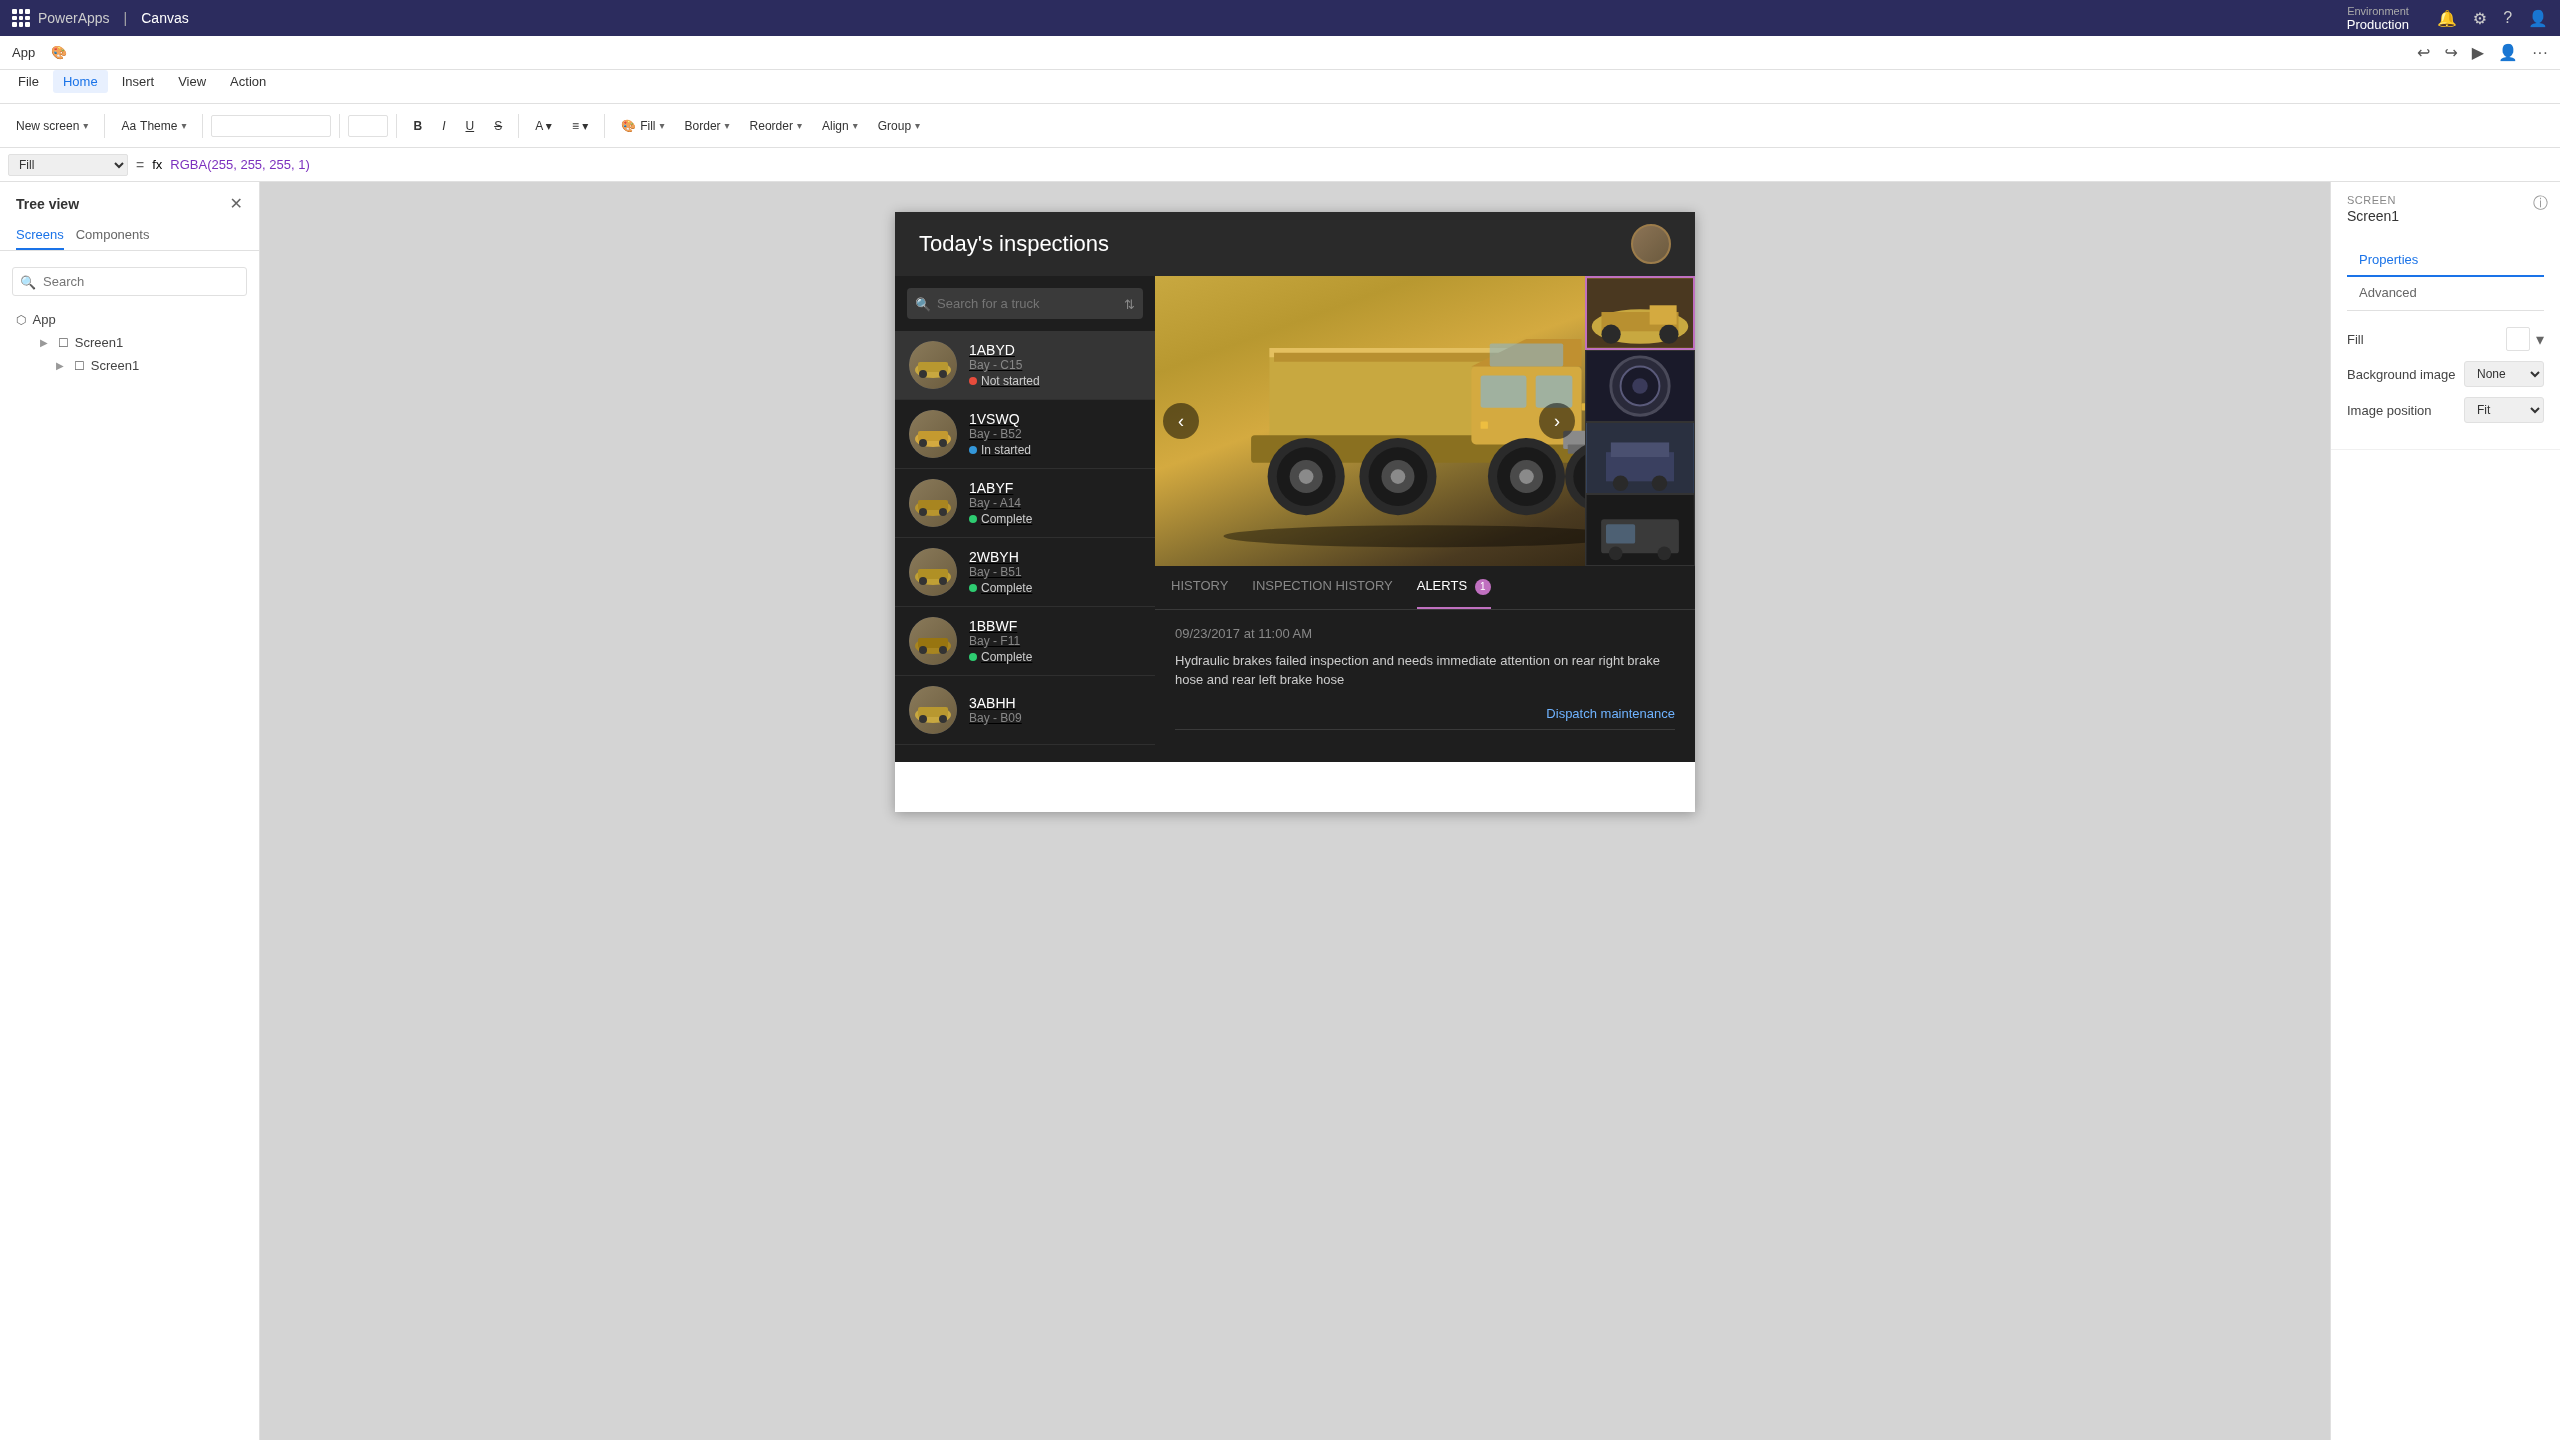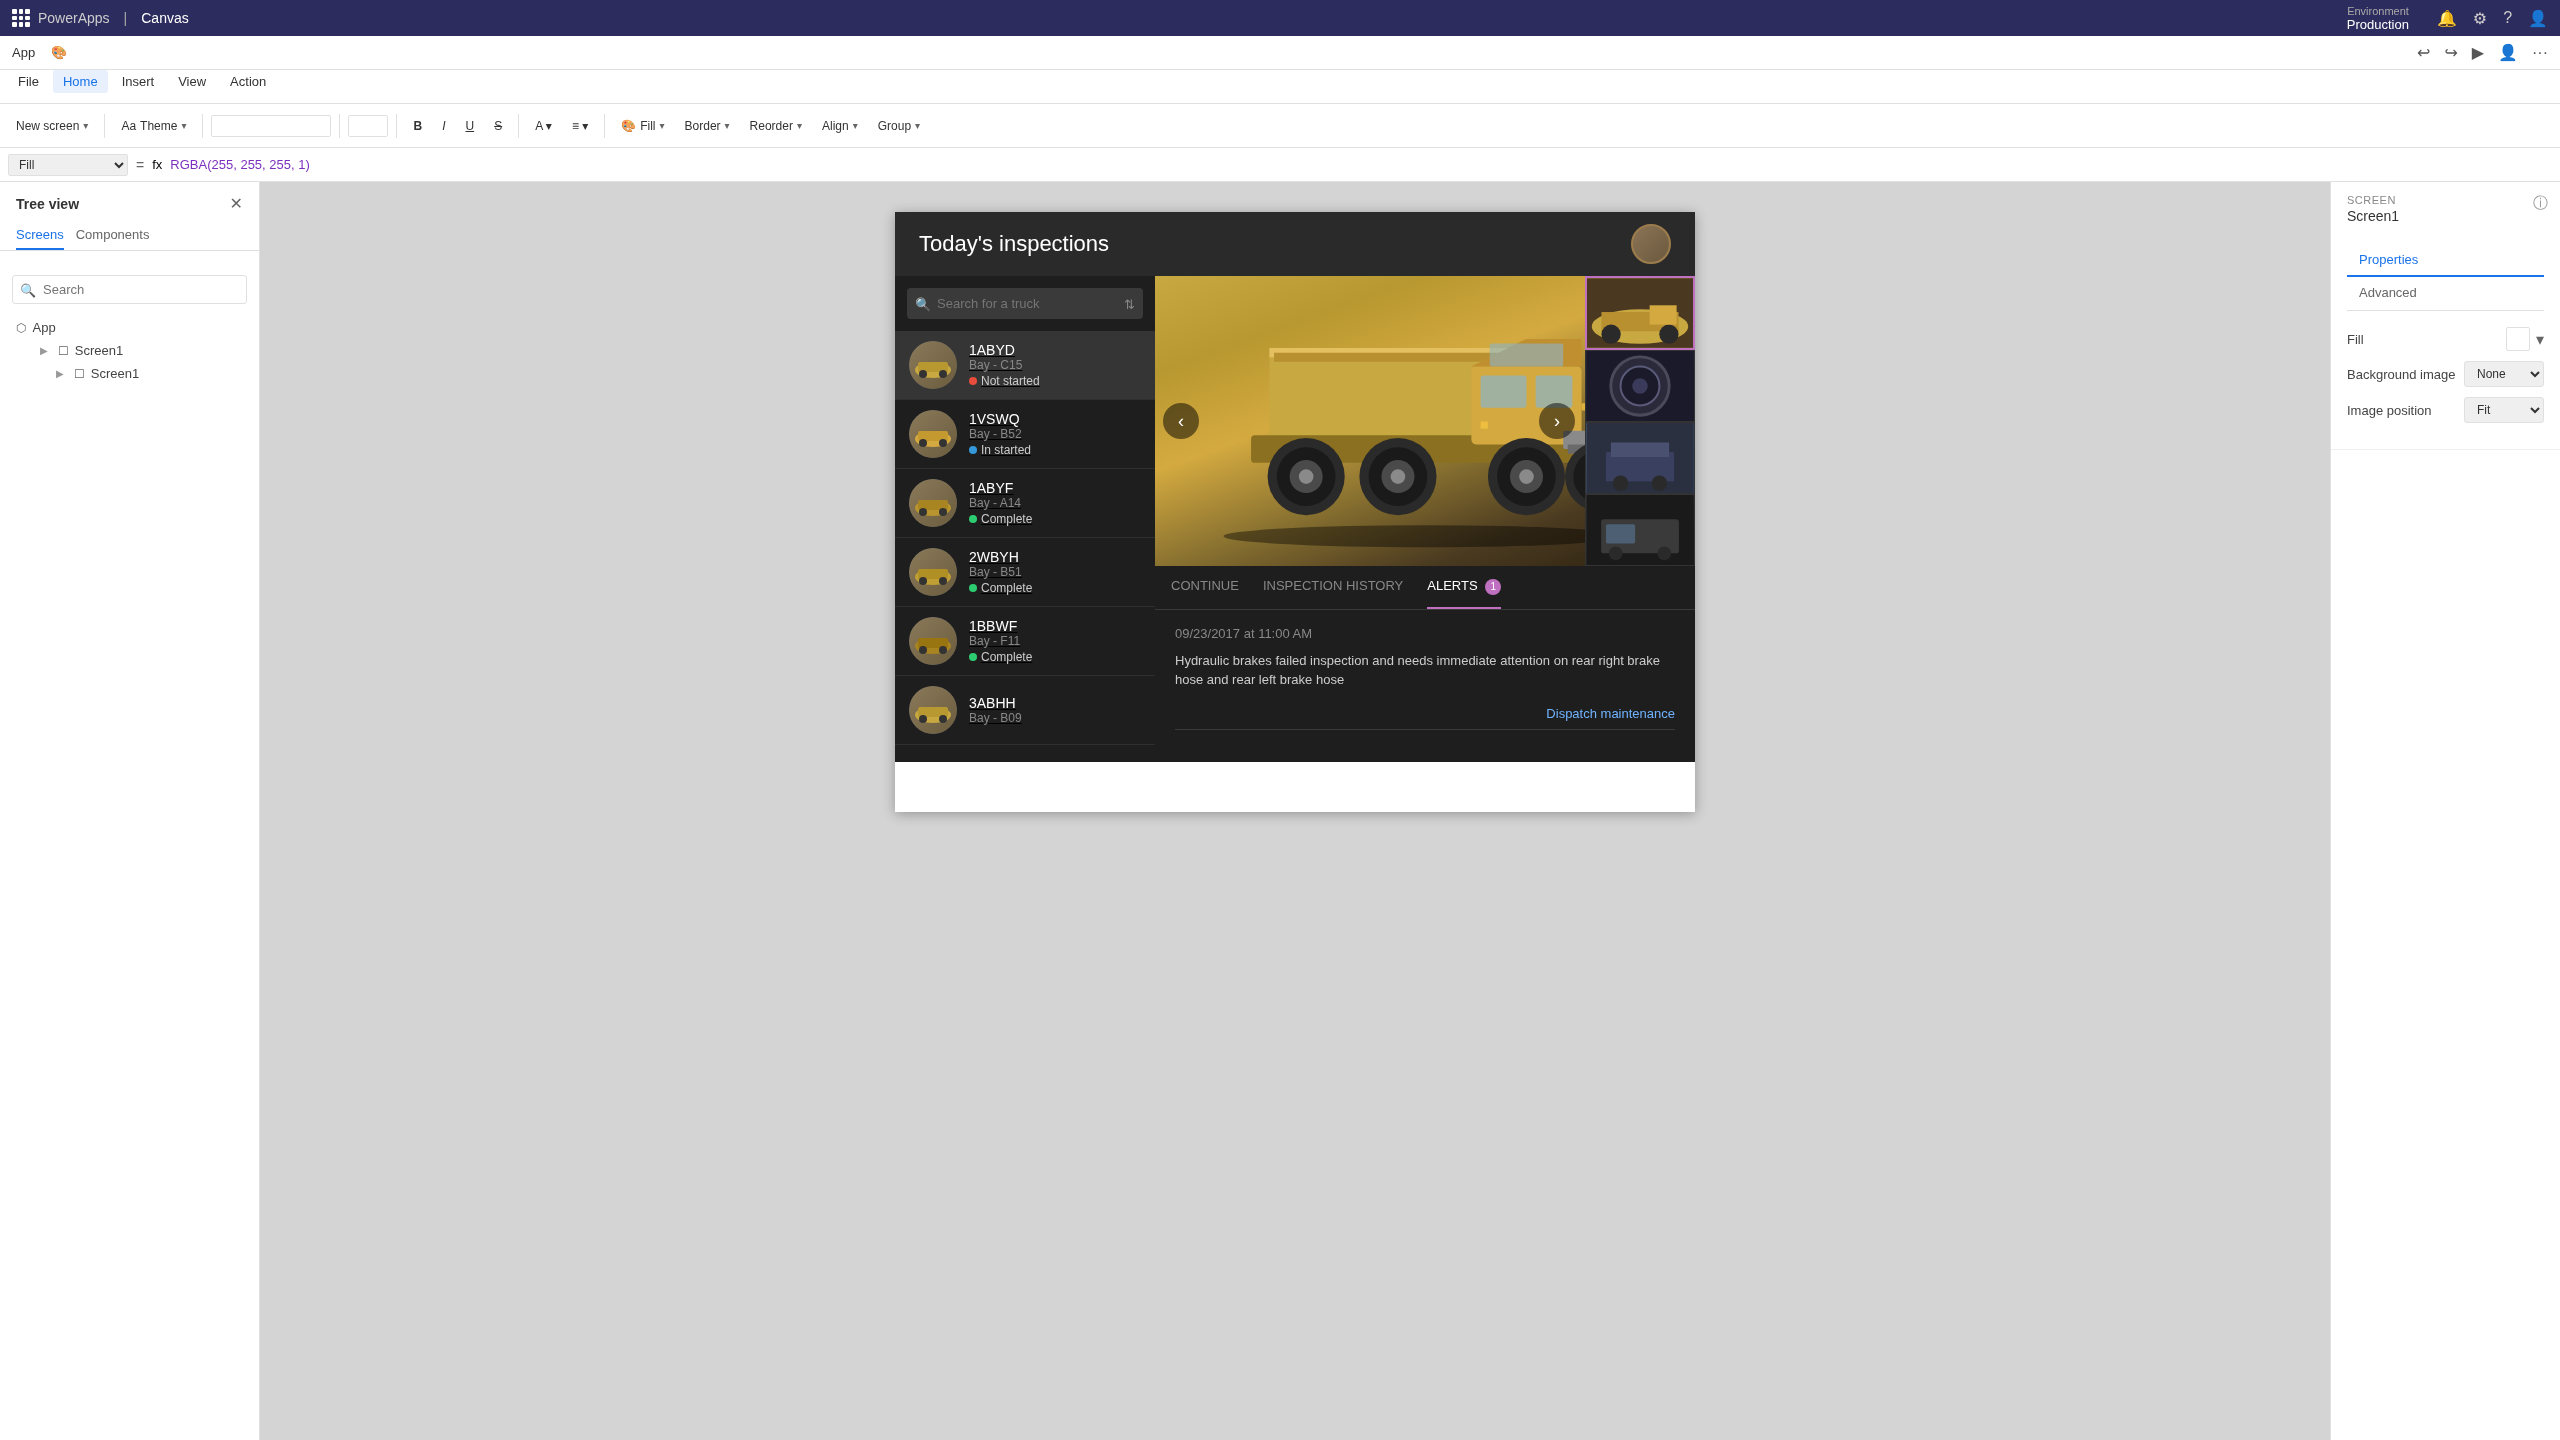--- a/index.html
+++ b/index.html
@@ -54,21 +54,21 @@
     
     .main-area { display: flex; height: calc(1440px - 36px - 34px - 44px - 34px - 32px); }
 
     
     .sidebar {
       width: 260px; background: white; border-right: 1px solid #e0e0e0; display: flex; flex-direction: column; min-height: 0;
     }
     .sidebar-header { display: flex; align-items: center; justify-content: space-between; padding: 12px 16px 8px; }
     .sidebar-title { font-size: 14px; font-weight: 600; color: #333; }
     .sidebar-close { color: #666; cursor: pointer; font-size: 16px; }
-    .sidebar-tabs { display: flex; padding: 0 16px; gap: 12px; border-bottom: 1px solid #e0e0e0; margin-bottom: 16px; }
+    .sidebar-tabs { display: flex; padding: 0 16px; gap: 12px; border-bottom: 1px solid #e0e0e0; margin-bottom: 8px; }
     .sidebar-tab { padding: 6px 0; font-size: 13px; color: #666; cursor: pointer; border-bottom: 2px solid transparent; }
     .sidebar-tab.active { color: #1a73e8; border-bottom-color: #1a73e8; }
     .sidebar-search { margin: 8px 12px; position: relative; }
     .sidebar-search input {
       width: 100%; padding: 6px 10px 6px 30px; border: 1px solid #e0e0e0; border-radius: 3px; font-size: 13px; color: #333;
     }
     .sidebar-search .search-icon { position: absolute; left: 8px; top: 50%; transform: translateY(-50%); color: #999; font-size: 13px; }
     .sidebar-tree { overflow-y: auto; padding: 4px 0; flex: 1; }
     .tree-item { display: flex; align-items: center; padding: 4px 16px; cursor: pointer; gap: 6px; font-size: 13px; color: #444; }
     .tree-item .expand { width: 12px; color: #999; font-size: 10px; }
@@ -523,21 +523,21 @@
                   <rect x="15" y="25" width="80" height="35" rx="3" fill="#3a3a3a"></rect>
                   <rect x="20" y="30" width="30" height="20" rx="2" fill="#5a7a9a" opacity="0.6"></rect>
                   <circle cx="30" cy="60" r="7" fill="#2a2a2a"></circle>
                   <circle cx="80" cy="60" r="7" fill="#2a2a2a"></circle>
                 </svg>
               </div>
             </div>
           </div>
 
           <div class="detail-tabs">
-            <span class="detail-tab">CONTINUE</span>
+            <span class="detail-tab">HISTORY</span>
             <span class="detail-tab">INSPECTION HISTORY</span>
             <span class="detail-tab active">
               <span>ALERTS</span>
               <span class="badge">1</span>
             </span>
           </div>
 
           <div class="alert-content">
             <div class="alert-date">09/23/2017 at 11:00 AM</div>
             <div class="alert-text">Hydraulic brakes failed inspection and needs immediate attention on rear right brake hose and rear left brake hose</div>

